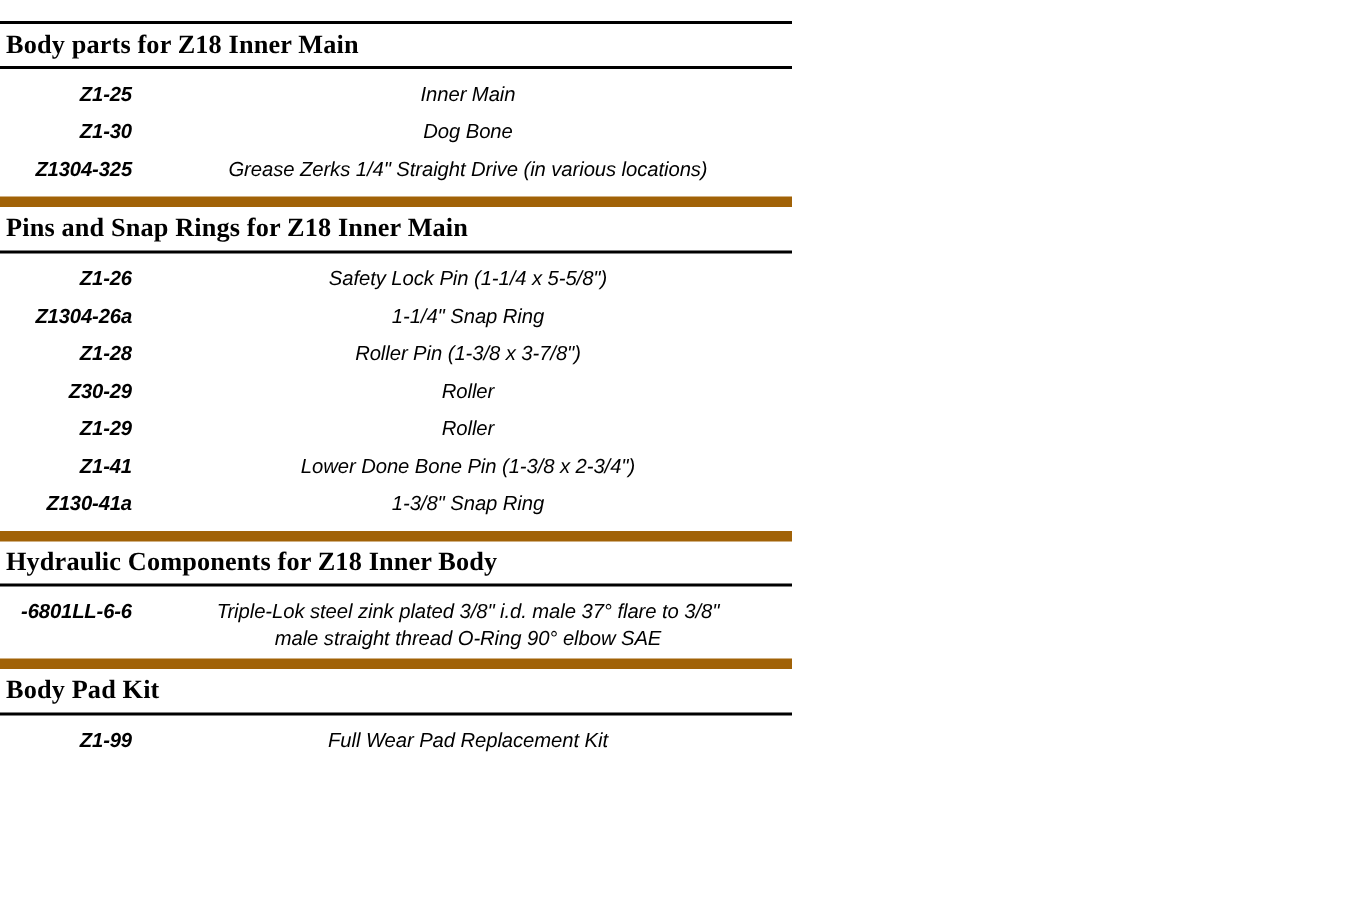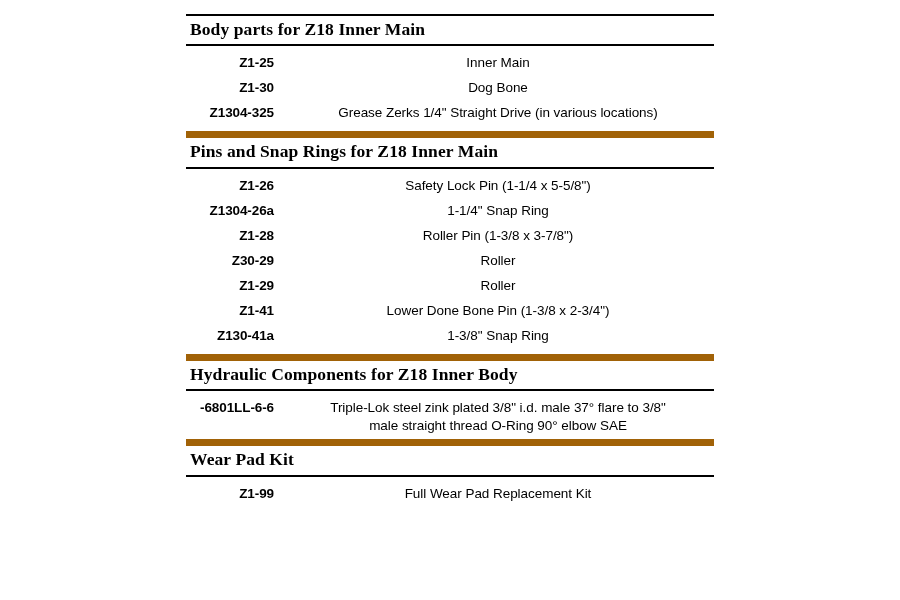--- a/index.html
+++ b/index.html
@@ -16,38 +16,38 @@
   }
   .sheet {
     position: relative;
     width: 900px;
     height: 600px;
     box-sizing: border-box;
     padding: 14px 0 0 0;
   }
   .table {
     width: 528px;
-    margin-left: 186px;
     box-sizing: border-box;
   }
   .section-head {
     font-family: "Liberation Serif", serif;
     font-size: 17.5px;
     font-weight: bold;
     line-height: 1.1;
     padding: 4px 0 5px 4px;
     border-top: 7px solid #a16207;
     border-bottom: 2px solid #000;
     letter-spacing: 0.1px;
   }
   .section-head.first {
     border-top: 2px solid #000;
   }
   .rows {
     padding-top: 2px;
+    font-style: italic;
   }
   .row {
     display: flex;
     align-items: flex-start;
     padding: 2px 0 3px 0;
     min-height: 20px;
   }
   .code {
     font-size: 13.5px;
     font-weight: bold;
@@ -133,21 +133,21 @@
     <div class="rows">
       <div class="spacer-sm"></div>
       <div class="row">
         <div class="code">-6801LL-6-6</div>
         <div class="desc">Triple-Lok steel zink plated 3/8" i.d. male 37° flare to 3/8"
 male straight thread O-Ring 90° elbow SAE</div>
       </div>
       <div class="spacer-xs"></div>
     </div>
 
-    <div class="section-head">Wear Pad Kit</div>
+    <div class="section-head">Body Pad Kit</div>
     <div class="rows">
       <div class="spacer-sm"></div>
       <div class="row">
         <div class="code">Z1-99</div>
         <div class="desc">Full Wear Pad Replacement Kit</div>
       </div>
       <div class="spacer-sm"></div>
     </div>
 
   </div>

